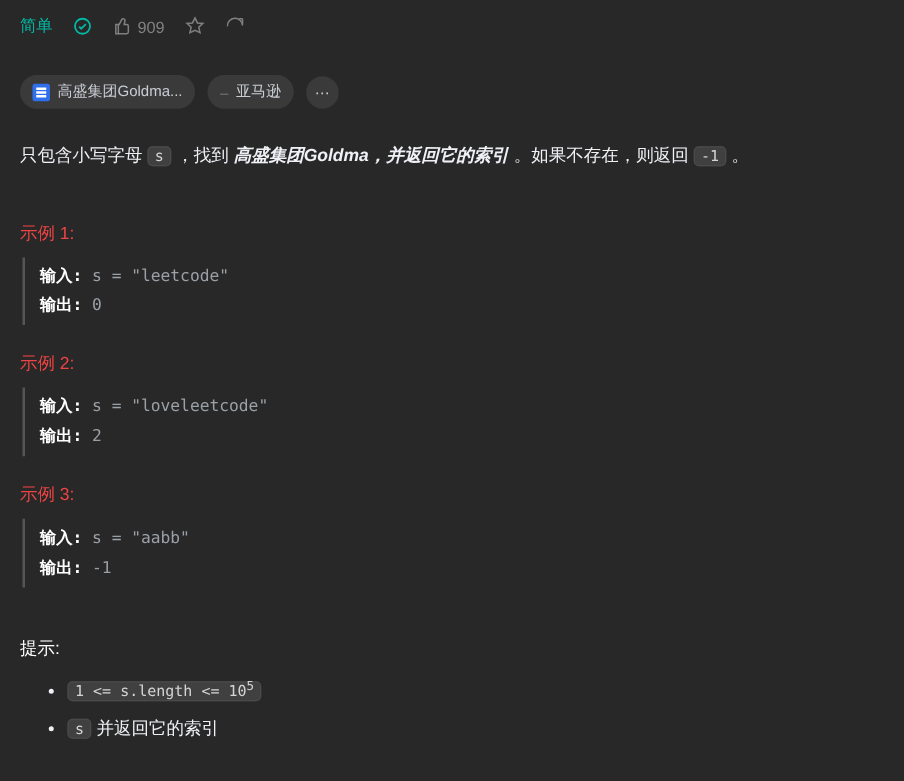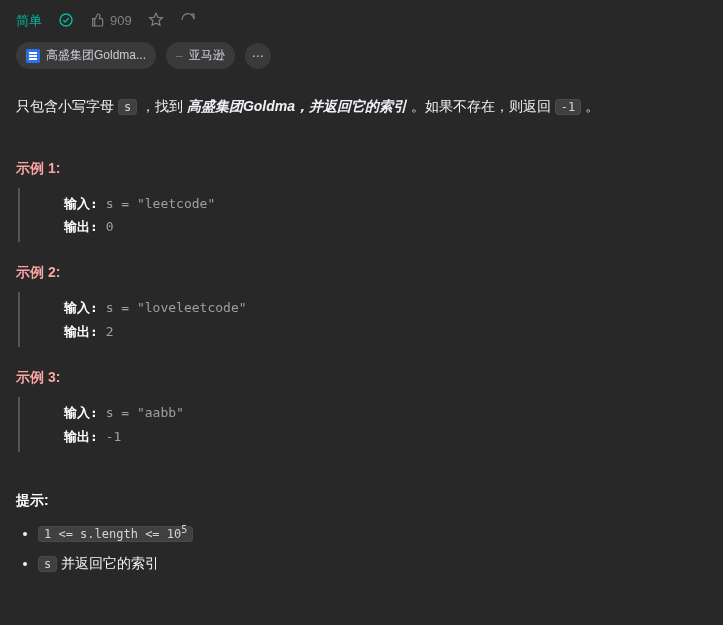--- a/index.html
+++ b/index.html
@@ -9,23 +9,23 @@
     background: #282828;
     color: #eff1f6;
     font-family: -apple-system, BlinkMacSystemFont, "Segoe UI", "PingFang SC", "Microsoft YaHei", sans-serif;
     font-size: 14px;
     width: 723px;
     height: 625px;
     overflow: hidden;
   }
   .topbar {
     display: flex;
-    align-items: flex-start;
+    align-items: center;
     gap: 16px;
-    margin-bottom: 12px;
+    margin-bottom: 30px;
   }
   .difficulty {
     color: #00b8a3;
     font-size: 13px;
   }
   .icon-btn {
     display: inline-flex;
     align-items: center;
     gap: 4px;
     color: #808080;
@@ -61,39 +61,39 @@
   code.inline {
     background: #404040;
     border: 1px solid #4a4a4a;
     border-radius: 4px;
     padding: 0 5px;
     font-family: Menlo, Consolas, monospace;
     font-size: 12px;
     color: #d4d4d4;
   }
   h4.extitle {
-    font-size: 14px; font-weight: 700; color: #fca5a5;
+    font-size: 14px; font-weight: 400; color: #ef4444;
     margin: 0 0 10px 0;
   }
   pre.example {
     border-left: 2px solid #555;
     margin: 0 0 22px 2px;
     padding: 4px 0 4px 12px;
     font-family: Menlo, Consolas, monospace;
     font-size: 13px;
     line-height: 1.8;
     color: #9aa0a6;
     white-space: pre;
   }
-  pre.example strong { color: #fff; font-weight: 700; margin-left: 32px; }
+  pre.example strong { color: #fff; font-weight: 700; }
   h4.hints {
-    font-size: 14px; font-weight: 700; color: #fff;
+    font-size: 14px; font-weight: 400; color: #fff;
     margin: 40px 0 14px 0;
   }
-  ul.hlist { margin: 0; padding-left: 22px; }
+  ul.hlist { margin: 16px; padding-left: 22px; }
   ul.hlist li { margin-bottom: 14px; color:#eff1f6; }
   ul.hlist li::marker { color:#eff1f6; }
 </style>
 </head>
 <body>
 
 <div class="topbar">
   <span class="difficulty">简单</span>
   <span class="icon-btn">
     <svg viewBox="0 0 24 24" fill="none" stroke="#00b8a3" stroke-width="2.2">

